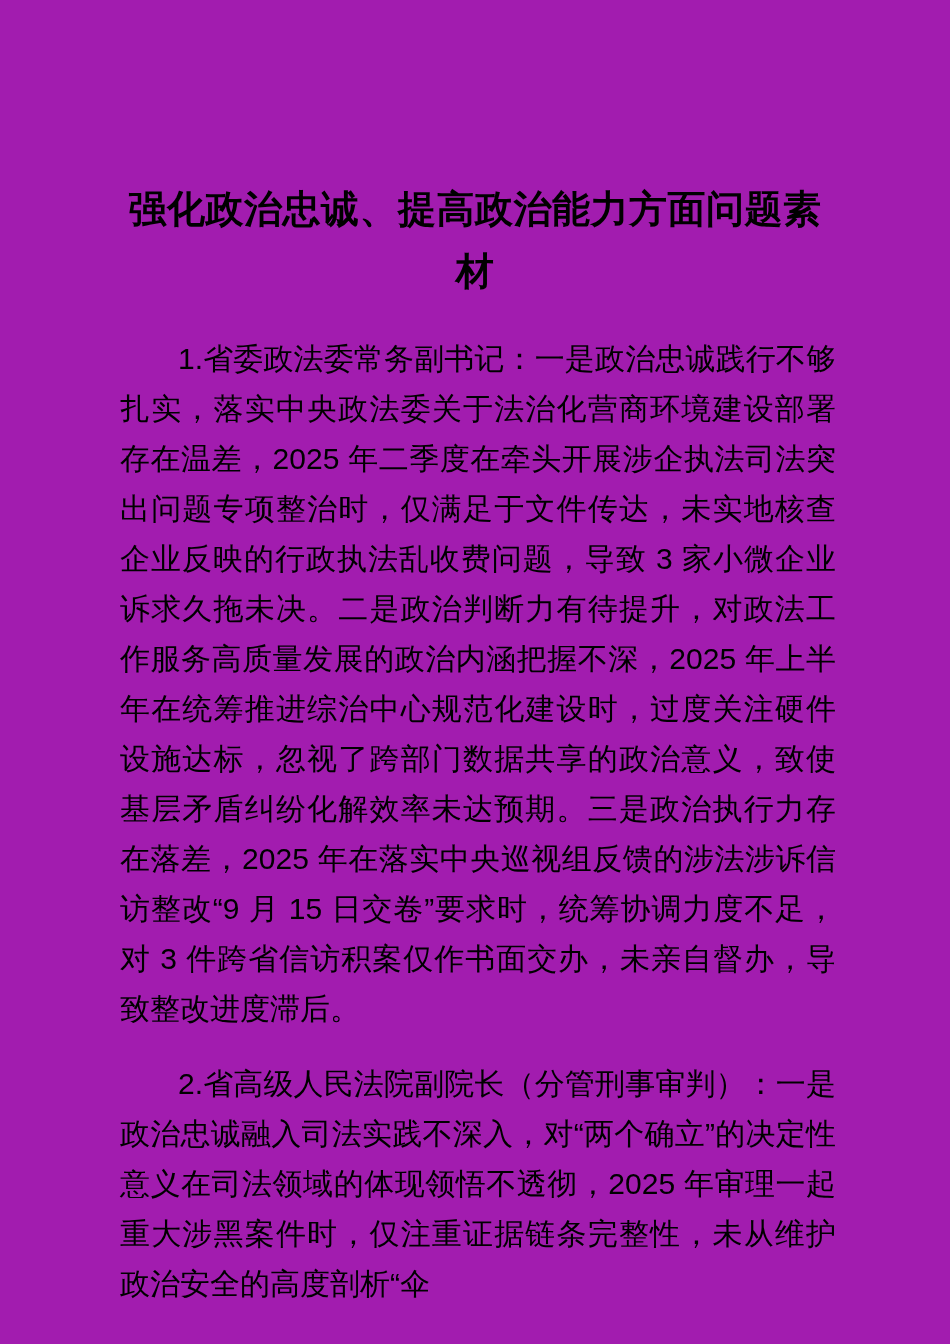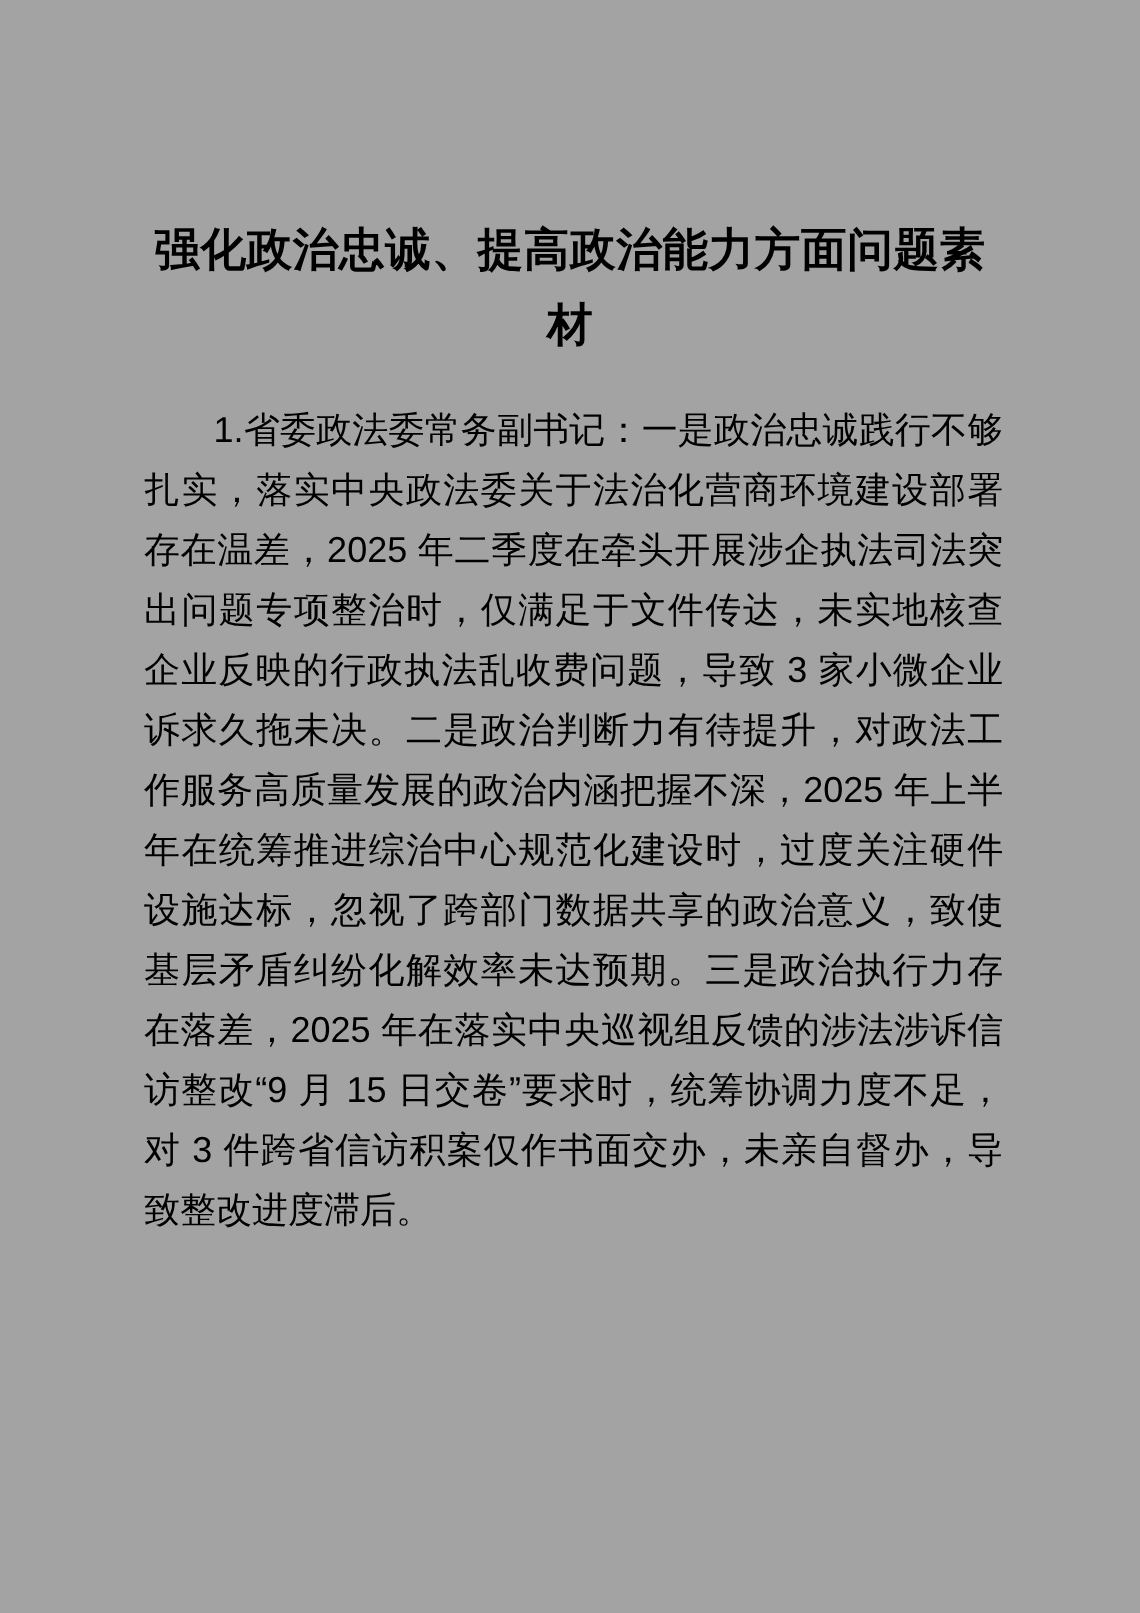--- a/index.html
+++ b/index.html
@@ -8,21 +8,21 @@
     background: #ffffff;
   }
   body {
     font-family: "Liberation Sans", "DejaVu Sans", sans-serif;
     color: #000000;
   }
   .page {
     position: relative;
     width: 950px;
     height: 1344px;
-    background: #a3a3a3;
+    background: #a21caf;
     overflow: hidden;
     box-sizing: border-box;
   }
 
   .doc-title {
     position: absolute;
     left: 116px;
     top: 178px;
     width: 718px;
     text-align: center;
@@ -62,15 +62,16 @@
 <body>
 
 <div class="page">
 
   <div class="doc-title">
     <span>强化政治忠诚、提高政治能力方面问题素材</span>
   </div>
 
   <div class="body-block">
     <p class="para">1.省委政法委常务副书记：一是政治忠诚践行不够扎实，落实中央政法委关于法治化营商环境建设部署存在温差，2025 年二季度在牵头开展涉企执法司法突出问题专项整治时，仅满足于文件传达，未实地核查企业反映的行政执法乱收费问题，导致 3 家小微企业诉求久拖未决。二是政治判断力有待提升，对政法工作服务高质量发展的政治内涵把握不深，2025 年上半年在统筹推进综治中心规范化建设时，过度关注硬件设施达标，忽视了跨部门数据共享的政治意义，致使基层矛盾纠纷化解效率未达预期。三是政治执行力存在落差，2025 年在落实中央巡视组反馈的涉法涉诉信访整改“9 月 15 日交卷”要求时，统筹协调力度不足，对 3 件跨省信访积案仅作书面交办，未亲自督办，导致整改进度滞后。</p>
+    <p class="para">2.省高级人民法院副院长（分管刑事审判）：一是政治忠诚融入司法实践不深入，对“两个确立”的决定性意义在司法领域的体现领悟不透彻，2025 年审理一起重大涉黑案件时，仅注重证据链条完整性，未从维护政治安全的高度剖析“伞</p>
   </div>
 
 </div>
 
 </body></html>

